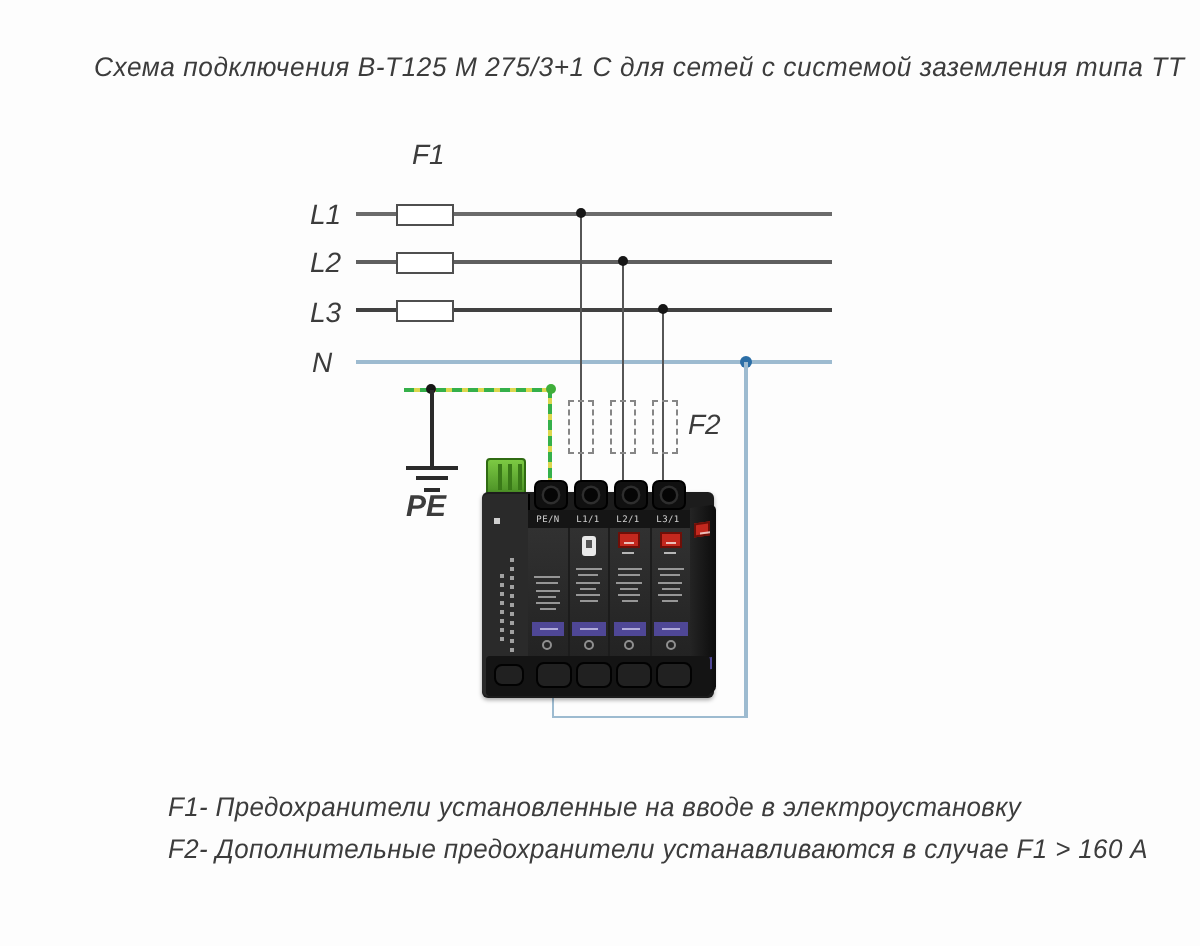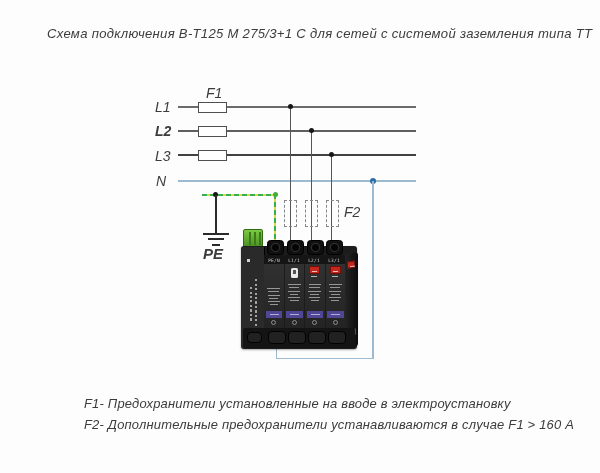--- a/index.html
+++ b/index.html
@@ -55,30 +55,30 @@
   .bump{position:absolute;top:103px;width:18px;height:13px;background:#212121;border:1px solid #020202;border-radius:4px;box-sizing:border-box;}
 </style>
 </head>
 <body>
 
 <div class="stage">
 
   <div class="txt title">Схема подключения B-T125 M 275/3+1 C для сетей с системой заземления  типа TT</div>
 
   <div class="txt bus-label" style="left:155px;top:99px;">L1</div>
-  <div class="txt bus-label" style="left:155px;top:123px;font-weight:bold;">L2</div>
+  <div class="txt bus-label" style="left:155px;top:123px;">L2</div>
   <div class="txt bus-label" style="left:155px;top:148px;">L3</div>
   <div class="txt bus-label" style="left:156px;top:173px;">N</div>
 
   <div class="hline" style="top:106.3px;background:#6b6b6b;"></div>
   <div class="hline" style="top:130.3px;background:#5f5f5f;"></div>
   <div class="hline" style="top:154.3px;background:#414141;"></div>
   <div class="hline nwire" style="top:179.5px;height:2px;"></div>
 
-  <div class="txt bus-label" style="left:206px;top:85px;">F1</div>
+  <div class="txt bus-label" style="left:206px;top:69px;">F1</div>
   <div class="fuse" style="top:101.5px;"></div>
   <div class="fuse" style="top:125.5px;"></div>
   <div class="fuse" style="top:149.5px;"></div>
 
   <div class="vdrop" style="left:289.6px;top:107px;height:139px;"></div>
   <div class="vdrop" style="left:310.6px;top:131px;height:115px;"></div>
   <div class="vdrop" style="left:330.6px;top:155px;height:91px;"></div>
 
   <div class="dot" style="left:288px;top:104.3px;"></div>
   <div class="dot" style="left:309px;top:128.3px;"></div>

